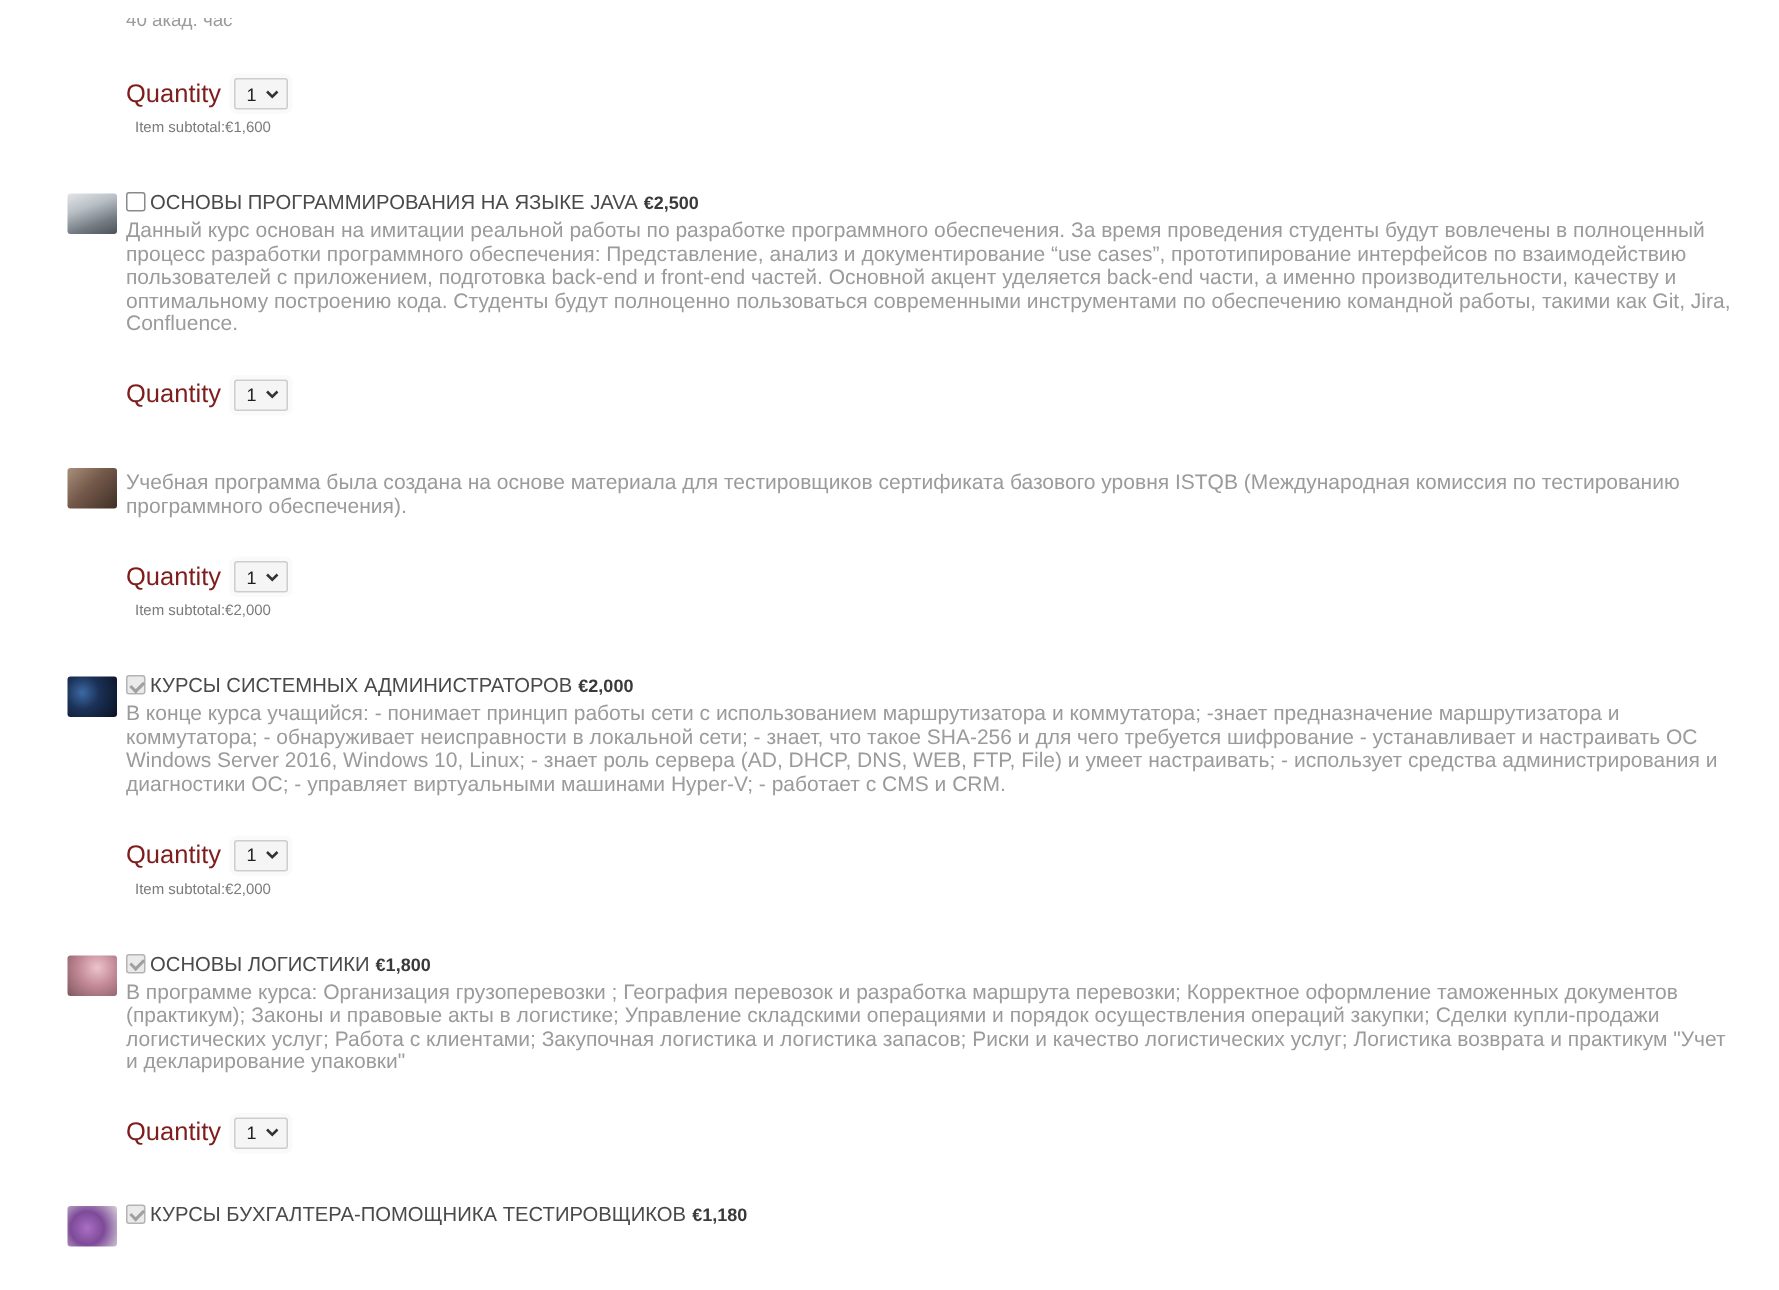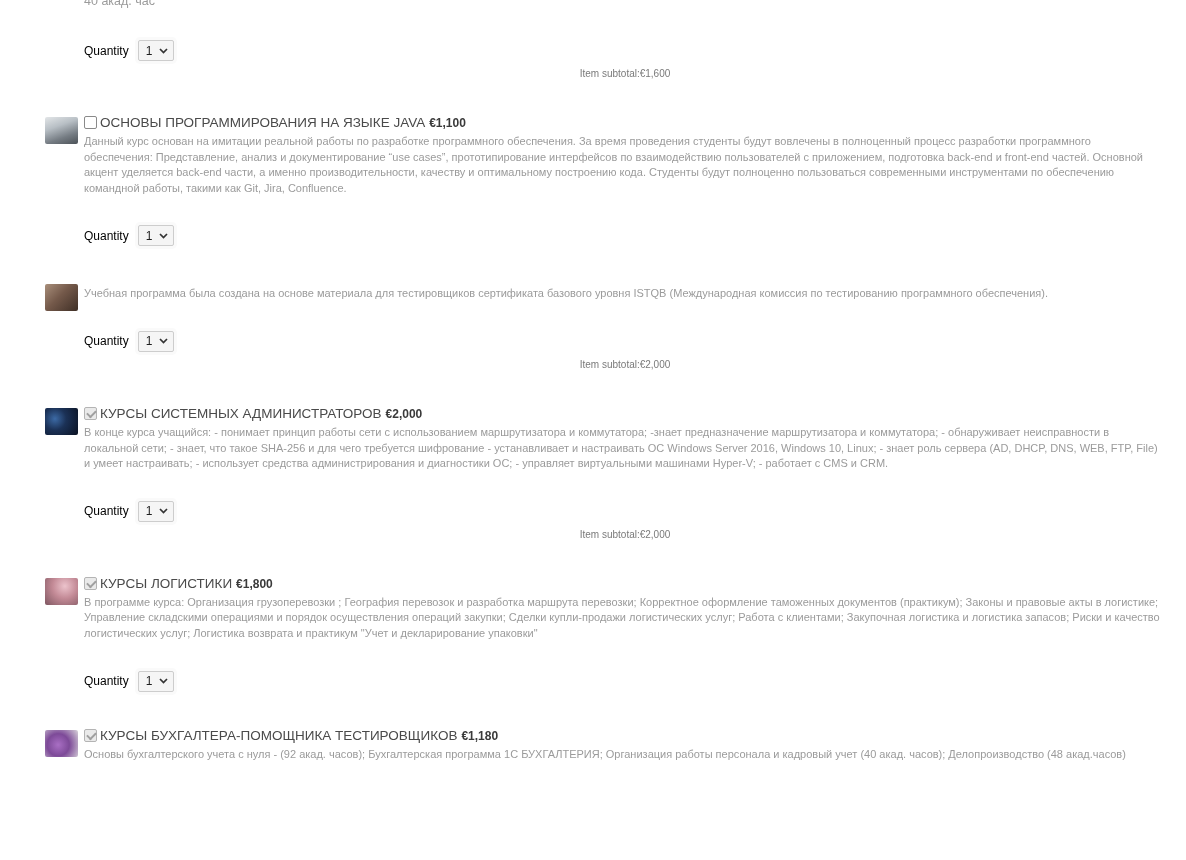--- a/index.html
+++ b/index.html
@@ -3,40 +3,40 @@
 <meta charset="utf-8">
 <style>
   * { box-sizing: border-box; }
   html, body { margin: 0; padding: 0; }
   body {
     width: 1186px; height: 860px; overflow: hidden;
     background: #ffffff;
     font-family: "Liberation Sans", sans-serif;
     color: #4f4f4f;
   }
-  .page { padding: 0 26px 0 45px; }
+  .page { padding: 12px 26px 0 45px; }
 
   
   .partial-block { margin-left: 39px; }
   .tail-clip { height: 11px; overflow: hidden; }
   .tail-text { display: block; margin-top: -6px; font-size: 12.5px; color: #9b9b9b; }
 
   
   .qty-row { margin-top: 29px; display: flex; align-items: center; }
-  .qty-label { font-size: 12px; color: #000000; margin-right: 9px; }
+  .qty-label { font-size: 17px; color: #7f1d1d; margin-right: 9px; }
   .qty-select {
     min-width: 36px; height: 21px;
     border: 1px solid #cdcdcd; border-radius: 2px;
     background: #f5f5f5;
     display: inline-flex; align-items: center; justify-content: space-between;
     padding: 0 5px 0 7px; gap: 6px;
     font-size: 12px; color: #1f1f1f; cursor: default;
     box-shadow: 0 0 0 3px #fafafa;
   }
-  .subtotal { font-size: 10px; color: #7a7a7a; margin: 7px 0 0 6px; text-align: center; }
+  .subtotal { font-size: 10px; color: #7a7a7a; margin: 7px 0 0 6px; }
 
   
   .item { margin-top: 36px; display: flex; }
   .thumb {
     flex: none; width: 33px; height: 27px; margin-right: 6px; margin-top: 2px;
     border-radius: 2px;
   }
   .thumb-java      { background: linear-gradient(160deg, #e3e6e8 0%, #b8bfc5 35%, #757c83 70%, #4c5258 100%); }
   .thumb-qa        { background: linear-gradient(135deg, #a98f7b 0%, #74594a 45%, #3f2f26 100%); }
   .thumb-sysadmin  { background: radial-gradient(circle at 30% 40%, #3c6aa5 0%, #1b3156 40%, #0a1222 100%); }
@@ -54,21 +54,21 @@
     vertical-align: -2px; margin-right: 3px; position: relative;
   }
   .checkbox.is-checked { background: #eaeaea; border-color: #b4b4b4; }
   .checkbox.is-checked::after {
     content: ""; position: absolute; left: 2px; top: 2.5px;
     width: 7px; height: 4px;
     border-left: 2px solid #a0a0a0; border-bottom: 2px solid #a0a0a0;
     transform: rotate(-45deg);
   }
 
-  .desc { font-size: 11px; line-height: 15.6px; color: #9b9b9b; margin-top: 4px; }
+  .desc { font-size: 14px; line-height: 15.6px; color: #9b9b9b; margin-top: 4px; }
 </style>
 </head>
 <body>
 
 <div class="page">
 
   <div class="partial-block">
     <div class="tail-clip">
       <span class="tail-text">40 акад. час</span>
     </div>
@@ -81,21 +81,21 @@
           </svg>
       </span>
     </div>
     <div class="subtotal"><span>Item subtotal:</span><span>€1,600</span></div>
   </div>
 
   <div class="item">
     <div class="thumb thumb-java"></div>
     <div class="item-content">
       <div class="title-line">
-        <span class="checkbox"></span><span class="course-title">ОСНОВЫ ПРОГРАММИРОВАНИЯ НА ЯЗЫКЕ JAVA</span><span class="price">€1,100</span>
+        <span class="checkbox"></span><span class="course-title">ОСНОВЫ ПРОГРАММИРОВАНИЯ НА ЯЗЫКЕ JAVA</span><span class="price">€2,500</span>
       </div>
       <div class="desc">Данный курс основан на имитации реальной работы по разработке программного обеспечения. За время проведения студенты будут вовлечены в полноценный процесс разработки программного обеспечения: Представление, анализ и документирование “use cases”, прототипирование интерфейсов по взаимодействию пользователей с приложением, подготовка back-end и front-end частей. Основной акцент уделяется back-end части, а именно производительности, качеству и оптимальному построению кода. Студенты будут полноценно пользоваться современными инструментами по обеспечению командной работы, такими как Git, Jira, Confluence.</div>
       <div class="qty-row">
         <span class="qty-label">Quantity</span>
         <span class="qty-select">
           <span>1</span>
           <svg width="9" height="6" viewBox="0 0 9 6">
               <path d="M1 1 L4.5 4.5 L8 1" stroke="#333" stroke-width="1.7" fill="none"></path>
             </svg>
         </span>
@@ -137,39 +137,38 @@
         </span>
       </div>
       <div class="subtotal"><span>Item subtotal:</span><span>€2,000</span></div>
     </div>
   </div>
 
   <div class="item">
     <div class="thumb thumb-logistics"></div>
     <div class="item-content">
       <div class="title-line">
-        <span class="checkbox is-checked is-disabled"></span><span class="course-title">КУРСЫ ЛОГИСТИКИ</span><span class="price">€1,800</span>
+        <span class="checkbox is-checked is-disabled"></span><span class="course-title">ОСНОВЫ ЛОГИСТИКИ</span><span class="price">€1,800</span>
       </div>
       <div class="desc">В программе курса: Организация грузоперевозки ; География перевозок и разработка маршрута перевозки; Корректное оформление таможенных документов (практикум); Законы и правовые акты в логистике; Управление складскими операциями и порядок осуществления операций закупки; Сделки купли-продажи логистических услуг; Работа с клиентами; Закупочная логистика и логистика запасов; Риски и качество логистических услуг; Логистика возврата и практикум "Учет и декларирование упаковки"</div>
       <div class="qty-row">
         <span class="qty-label">Quantity</span>
         <span class="qty-select">
           <span>1</span>
           <svg width="9" height="6" viewBox="0 0 9 6">
               <path d="M1 1 L4.5 4.5 L8 1" stroke="#333" stroke-width="1.7" fill="none"></path>
             </svg>
         </span>
       </div>
     </div>
   </div>
 
   <div class="item">
     <div class="thumb thumb-account"></div>
     <div class="item-content">
       <div class="title-line">
         <span class="checkbox is-checked is-disabled"></span><span class="course-title">КУРСЫ БУХГАЛТЕРА-ПОМОЩНИКА ТЕСТИРОВЩИКОВ</span><span class="price">€1,180</span>
       </div>
-      <div class="desc">Основы бухгалтерского учета с нуля - (92 акад. часов); Бухгалтерская программа 1С БУХГАЛТЕРИЯ; Организация работы персонала и кадровый учет (40 акад. часов); Делопроизводство (48 акад.часов)</div>
 
     </div>
   </div>
 
 </div>
 
 </body></html>

